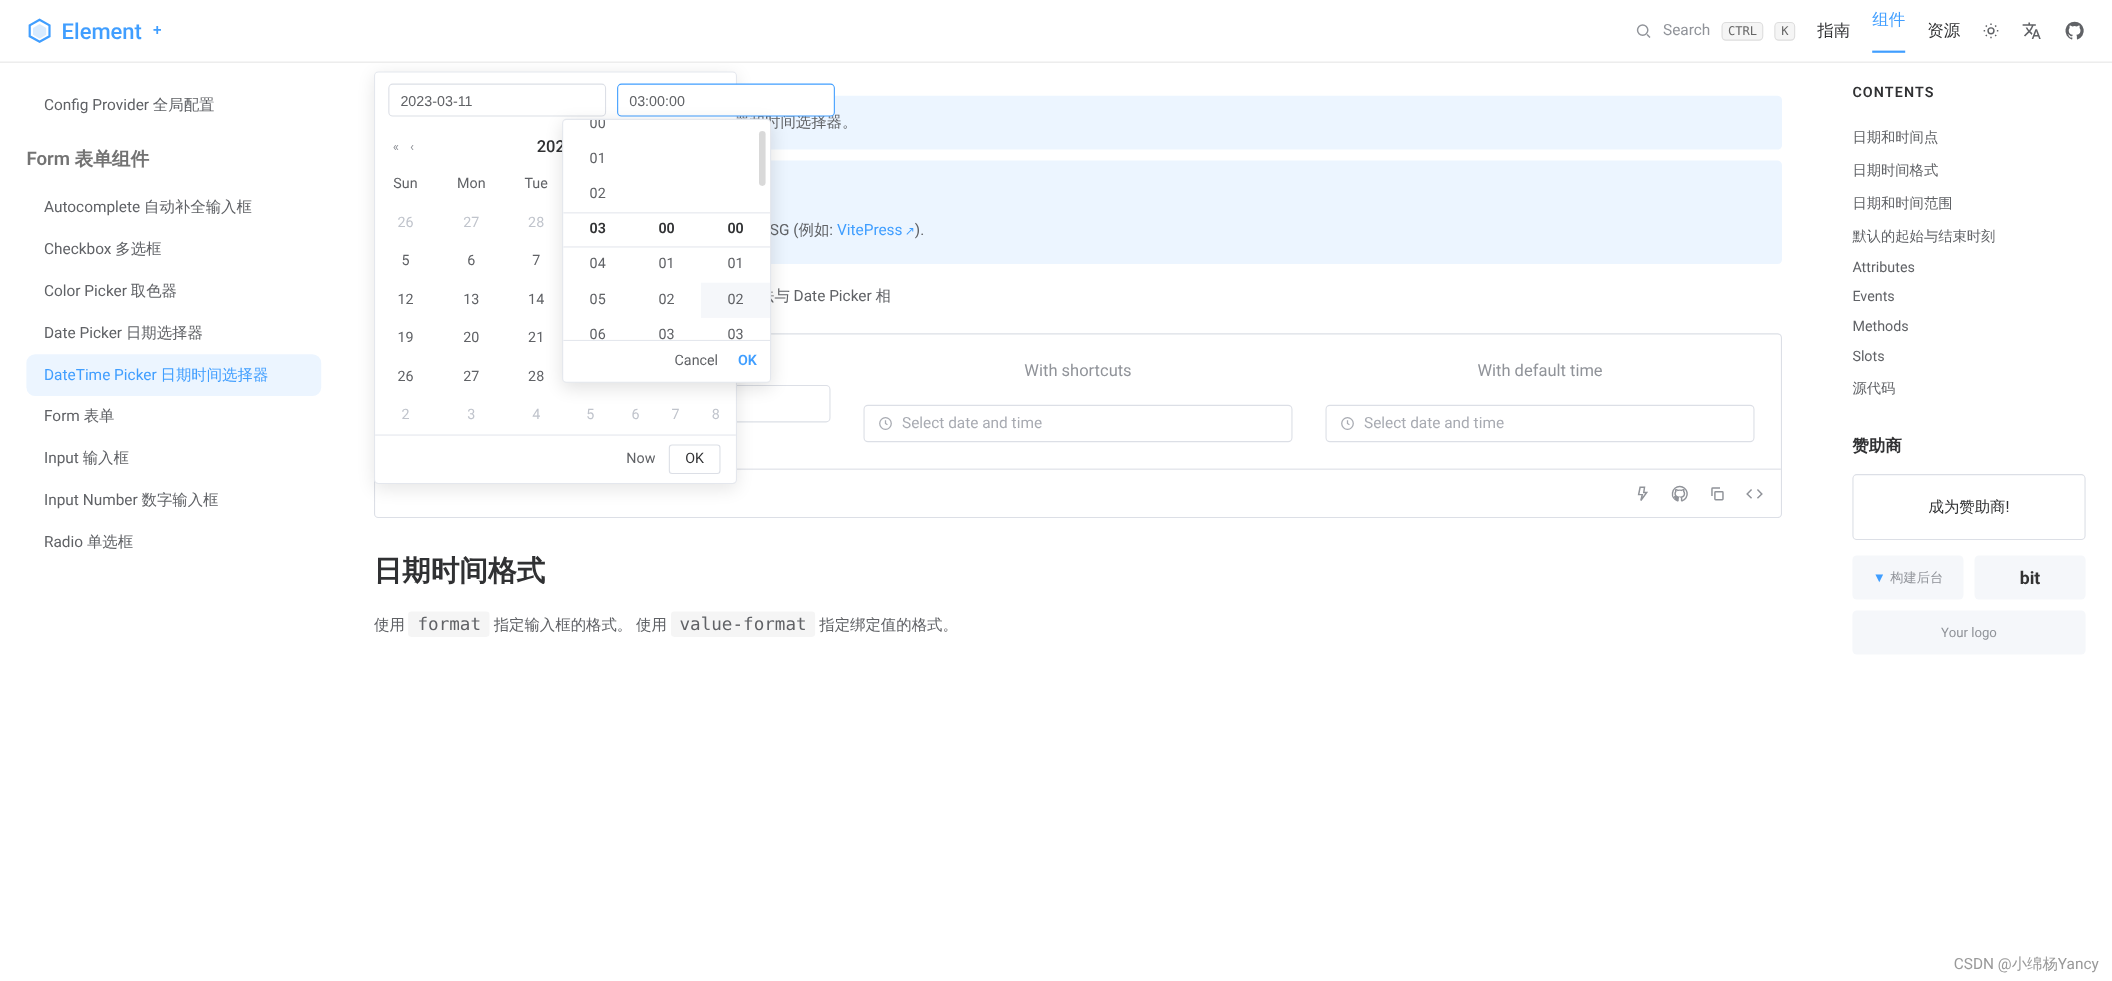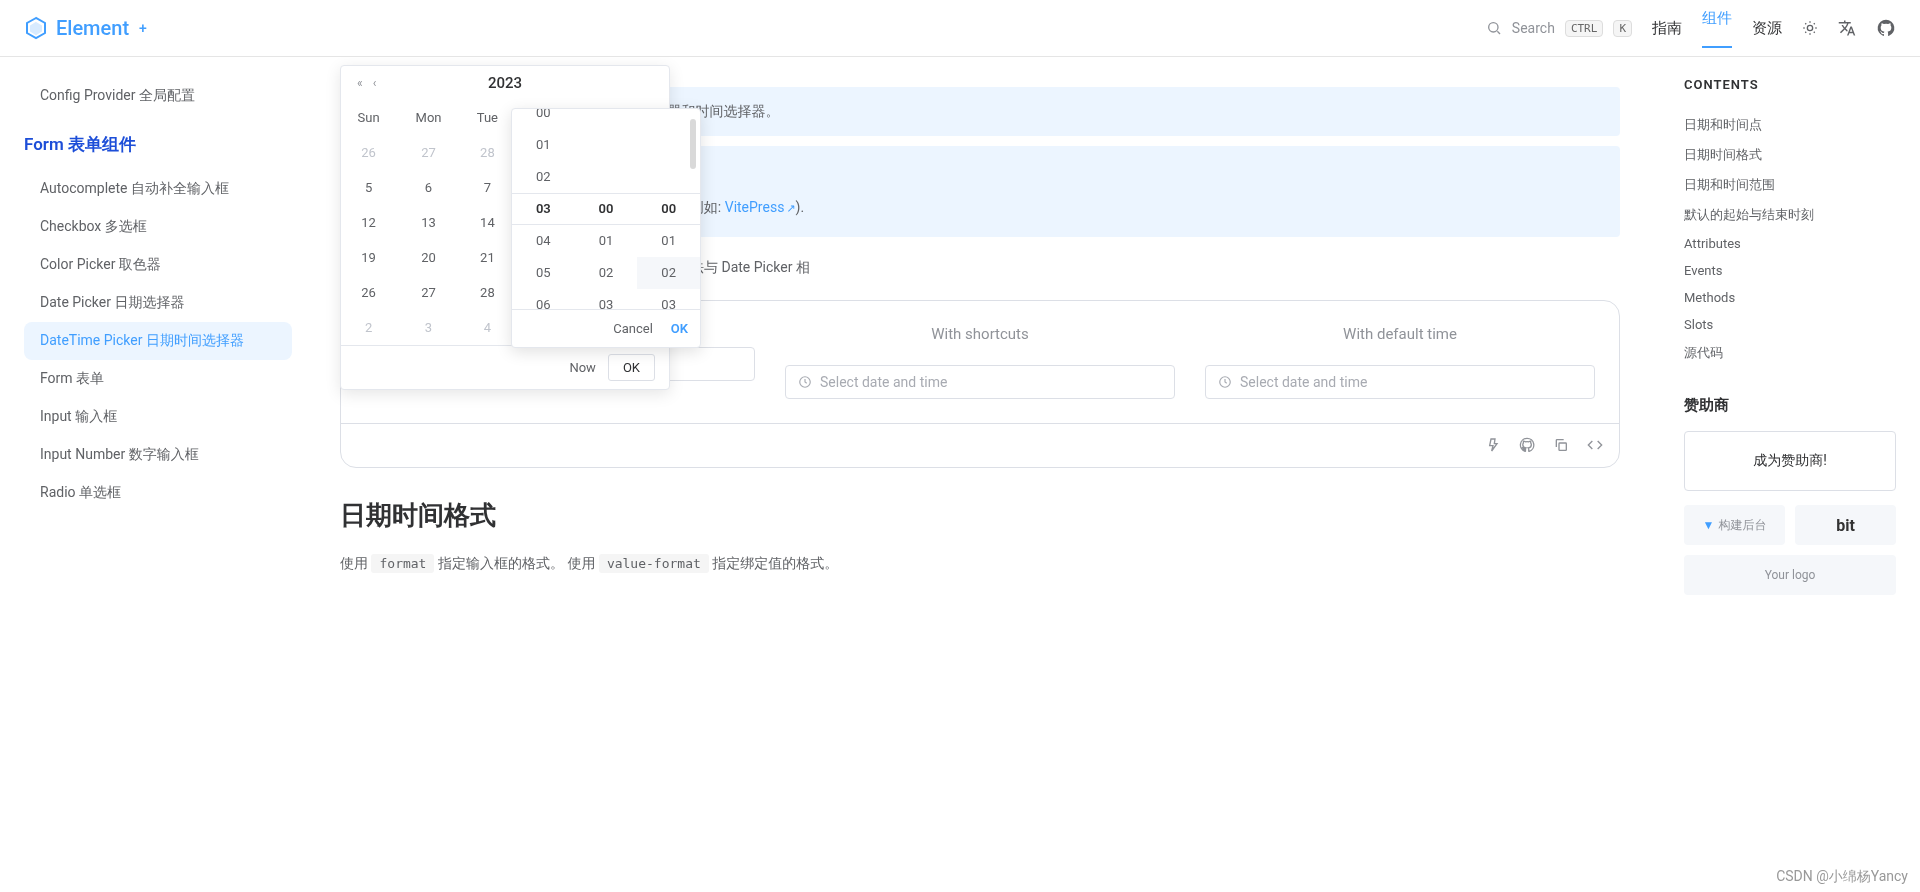--- a/index.html
+++ b/index.html
@@ -9,47 +9,47 @@
 .logo-icon{width:24px;height:24px}
 .header-right{display:flex;align-items:center;gap:20px}
 .search{display:flex;align-items:center;gap:10px;color:#909399;cursor:pointer}
 .kbd{background:#f5f5f5;border:1px solid #ddd;border-radius:4px;padding:1px 5px;font-size:11px;color:#666;font-family:monospace}
 .nav-link{color:#303133;text-decoration:none;font-size:15px;cursor:pointer}
 .nav-link.active{color:#409eff;border-bottom:2px solid #409eff;padding-bottom:18px}
 .icon-btn{cursor:pointer;color:#606266;display:inline-flex;align-items:center}
 .container{display:flex;height:calc(100vh - 57px)}
 .sidebar{width:300px;padding:20px 0 20px 24px;overflow-y:auto}
 .sidebar-link{display:block;padding:10px 16px;color:#606266;font-size:14px;cursor:pointer;border-radius:8px;margin-right:8px}
-.sidebar-heading{font-weight:600;font-size:17px;padding:18px 0 14px 0;color:#1d4ed8}
+.sidebar-heading{font-weight:600;font-size:17px;padding:18px 0 14px 0;color:#737373}
 .sidebar-link.active{background:#ecf5ff;color:#409eff}
 .main{flex:1;padding:20px 40px;overflow-y:auto;position:relative}
 .toc{width:260px;padding:20px 24px}
 .toc-title{font-size:13px;font-weight:600;letter-spacing:1px;color:#303133;margin-bottom:18px}
 .toc-link{display:block;padding:6px 0;font-size:13px;color:#606266;cursor:pointer}
 .sponsor-title{font-size:15px;font-weight:600;margin:28px 0 16px}
 .sponsor-btn{border:1px solid #dcdfe6;border-radius:4px;padding:20px;text-align:center;font-size:14px;cursor:pointer;margin-bottom:14px}
 .sponsor-row{display:flex;gap:10px}
 .sponsor-box{flex:1;background:#f5f7fa;border-radius:4px;height:40px;display:flex;align-items:center;justify-content:center;font-size:12px;color:#909399}
 .sponsor-box.wide{flex:none;width:100%;margin-top:10px}
 .tip{background:#ecf5ff;border-radius:4px;padding:16px;margin:10px 0;color:#606266;font-size:14px;line-height:1.8}
 .tip-title{font-weight:600;color:#303133;margin-bottom:8px}
 .tip a{color:#409eff;text-decoration:none}
 .ext-icon{font-size:11px;margin-left:2px}
 .bodytext{margin:18px 0;color:#606266;line-height:1.8}
-.demo-box{border:1px solid #dcdfe6;border-radius:16px;margin:20px 0}
+.demo-box{border:1px solid #dcdfe6;border-radius:4px;margin:20px 0}
 .demo-content{padding:24px;display:flex;gap:30px}
 .demo-col{flex:1}
 .demo-label{text-align:center;color:#909399;font-size:15px;margin-bottom:22px}
 .input{border:1px solid #dcdfe6;border-radius:4px;height:34px;display:flex;align-items:center;padding:0 12px;gap:8px;color:#a8abb2;font-size:14px;cursor:pointer}
 .input.filled{color:#606266}
 .input svg{width:14px;height:14px;flex:none}
 .demo-footer{border-top:1px solid #dcdfe6;height:44px;display:flex;align-items:center;justify-content:flex-end;padding:0 16px;gap:18px}
 .tool-icon{width:16px;height:16px;color:#909399;cursor:pointer}
 h2{font-size:26px;font-weight:600;margin:30px 0 12px}
-code{background:#f5f5f5;padding:2px 8px;border-radius:3px;font-family:monospace;font-size:13px}
+code{background:#f5f5f5;padding:2px 8px;border-radius:3px;font-family:monospace;font-size:16px}
 
 .popover{position:absolute;top:-22px;left:0;width:330px;background:#fff;border:1px solid #e4e7ed;border-radius:4px;box-shadow:0 4px 16px rgba(0,0,0,.1);z-index:100}
 .pop-header{display:flex;gap:10px;padding:10px 12px}
 .pop-input{flex:1;border:1px solid #dcdfe6;border-radius:4px;height:30px;padding:0 10px;font-size:13px;color:#606266}
 .pop-input.active{border-color:#409eff}
 .cal-nav{display:flex;align-items:center;justify-content:center;padding:8px 16px;position:relative}
 .cal-arrows{position:absolute;left:16px;display:flex;gap:10px;color:#909399;cursor:pointer;font-size:12px}
 .cal-year{font-size:15px;font-weight:500}
 .cal-table{width:100%;border-collapse:collapse}
 .cal-table th{padding:10px 0;font-size:13px;font-weight:400;color:#606266}
@@ -129,20 +129,24 @@
     <div class="sidebar-link">Form 表单</div>
     <div class="sidebar-link">Input 输入框</div>
     <div class="sidebar-link">Input Number 数字输入框</div>
     <div class="sidebar-link">Radio 单选框</div>
   </div>
 
   <div class="main">
     <div class="main-wrap">
 
       <div class="popover">
+        <div class="pop-header">
+          <input class="pop-input" value="2023-03-11" style="">
+          <input class="pop-input active" value="03:00:00" style="">
+        </div>
         <div class="cal-nav">
           <div class="cal-arrows">
             <span>«</span>
             <span>‹</span>
           </div>
           <div class="cal-year">2023</div>
         </div>
         <table class="cal-table">
           <thead>
               <tr>

